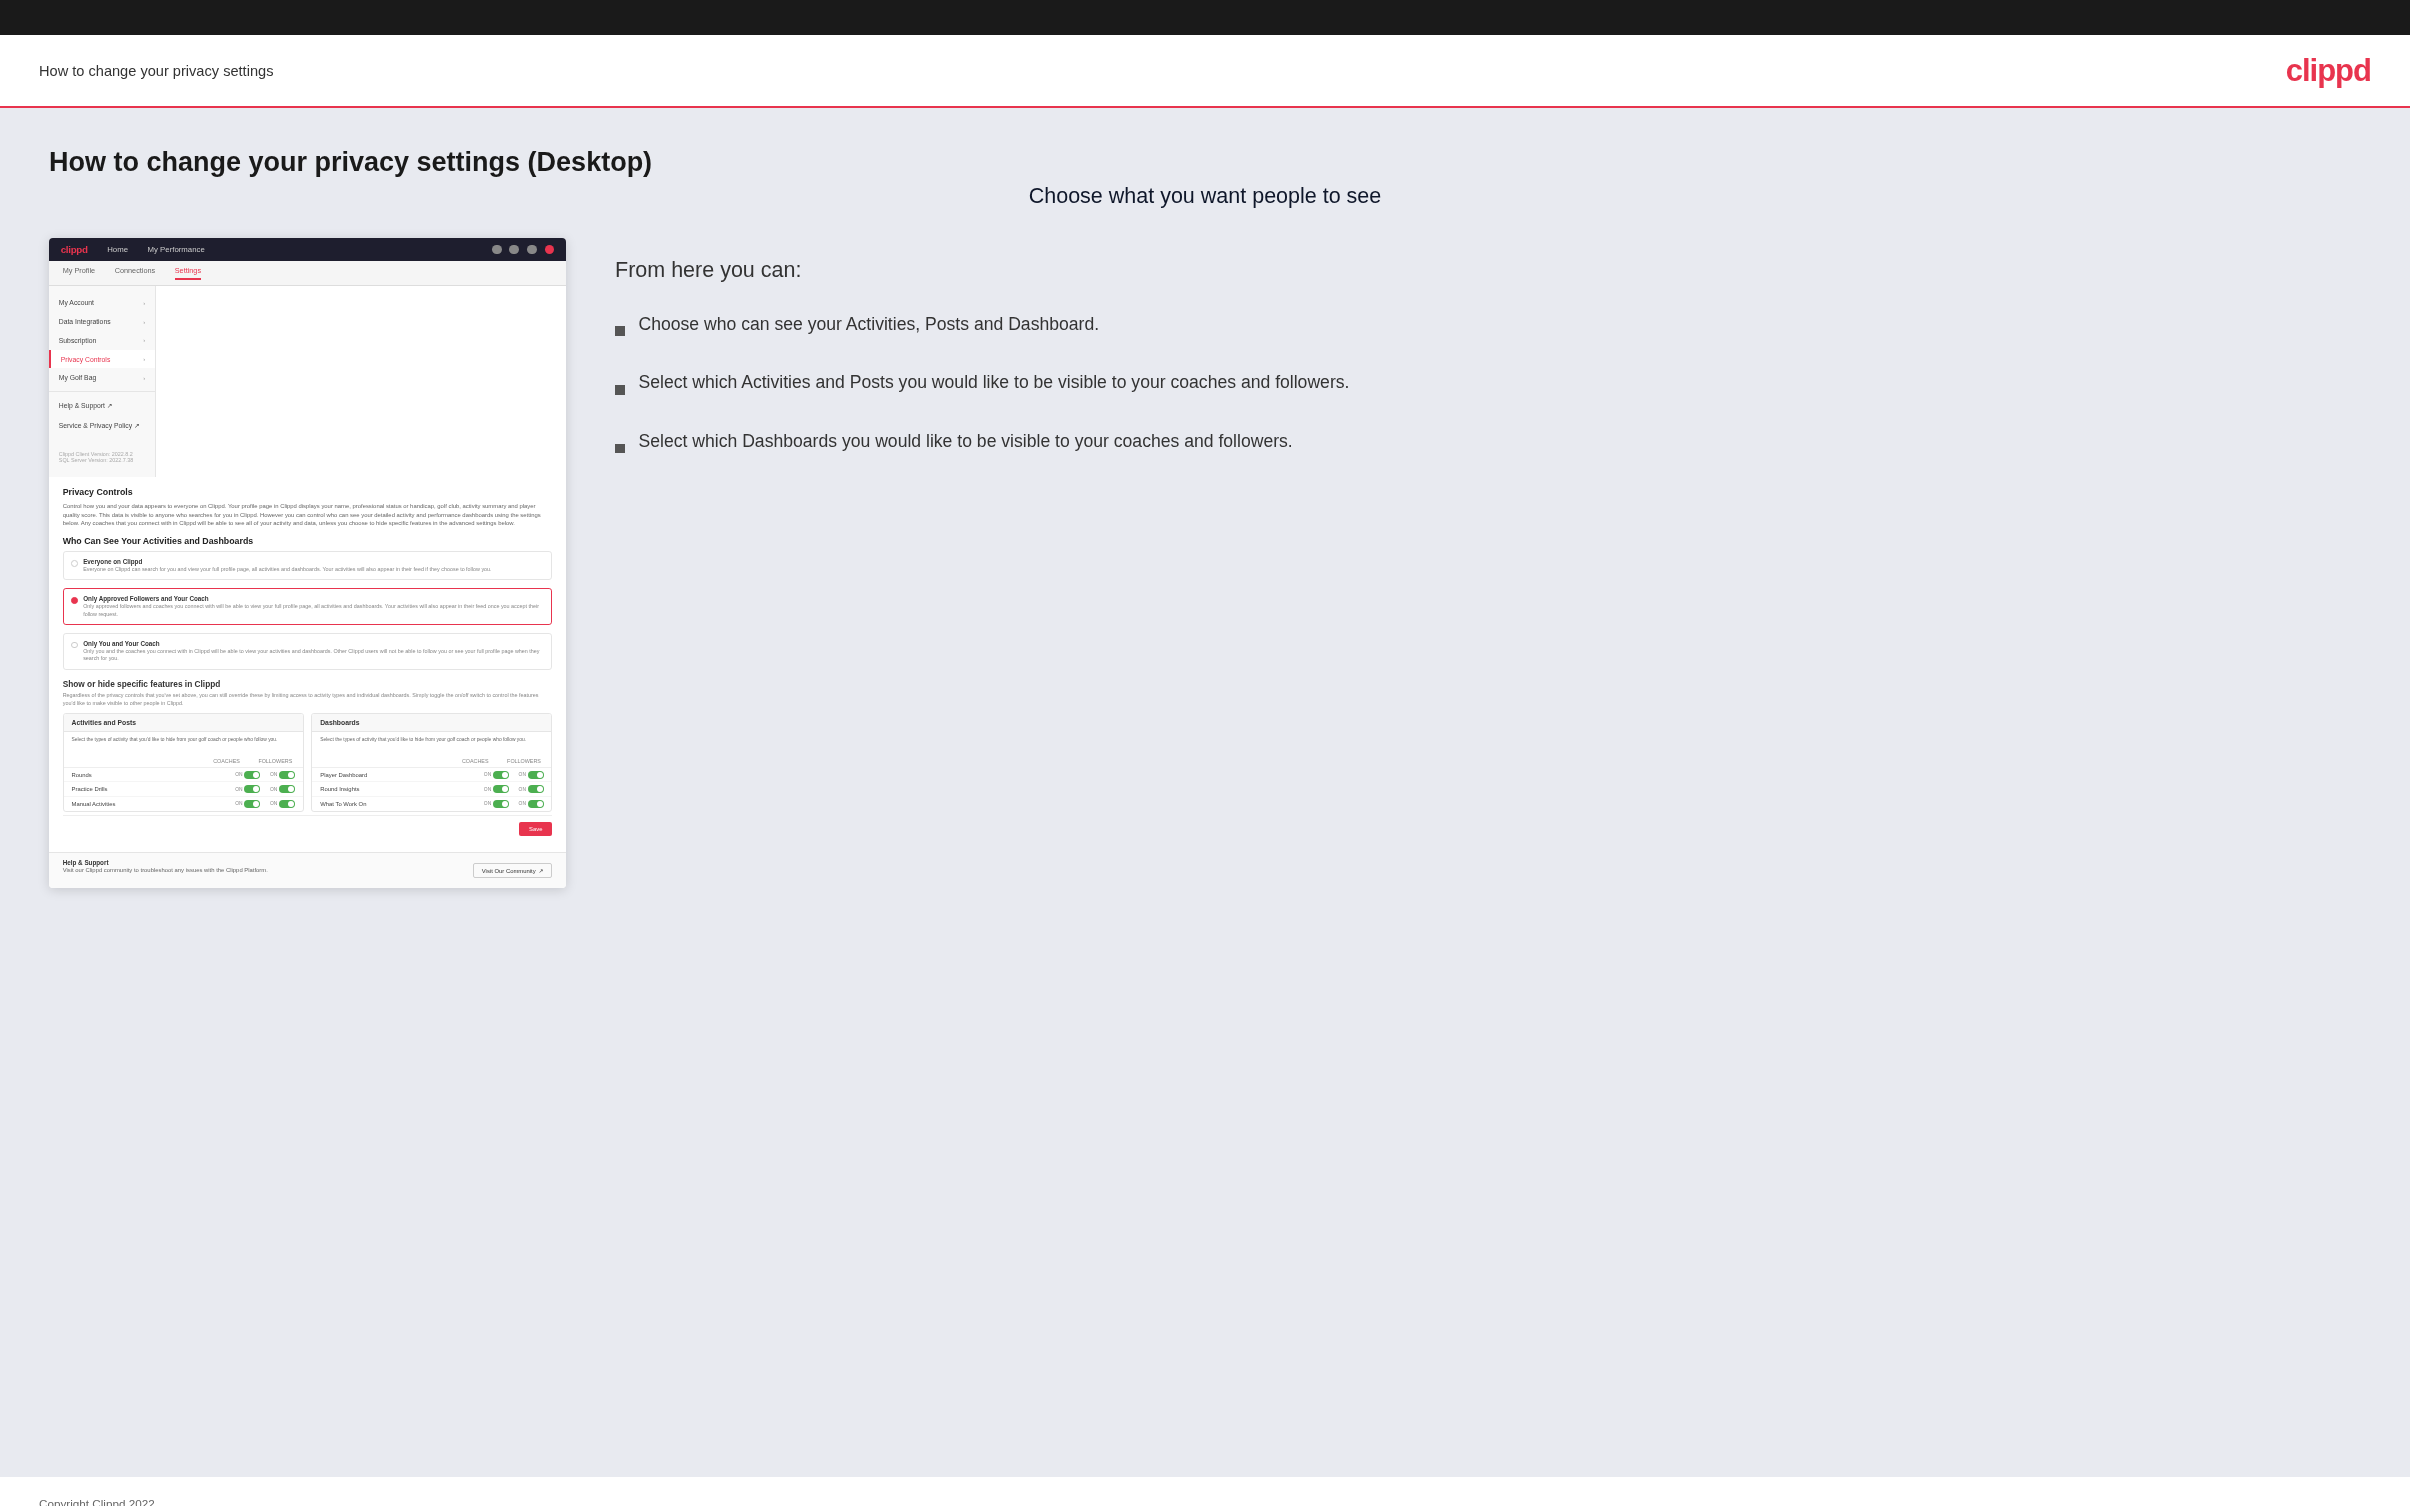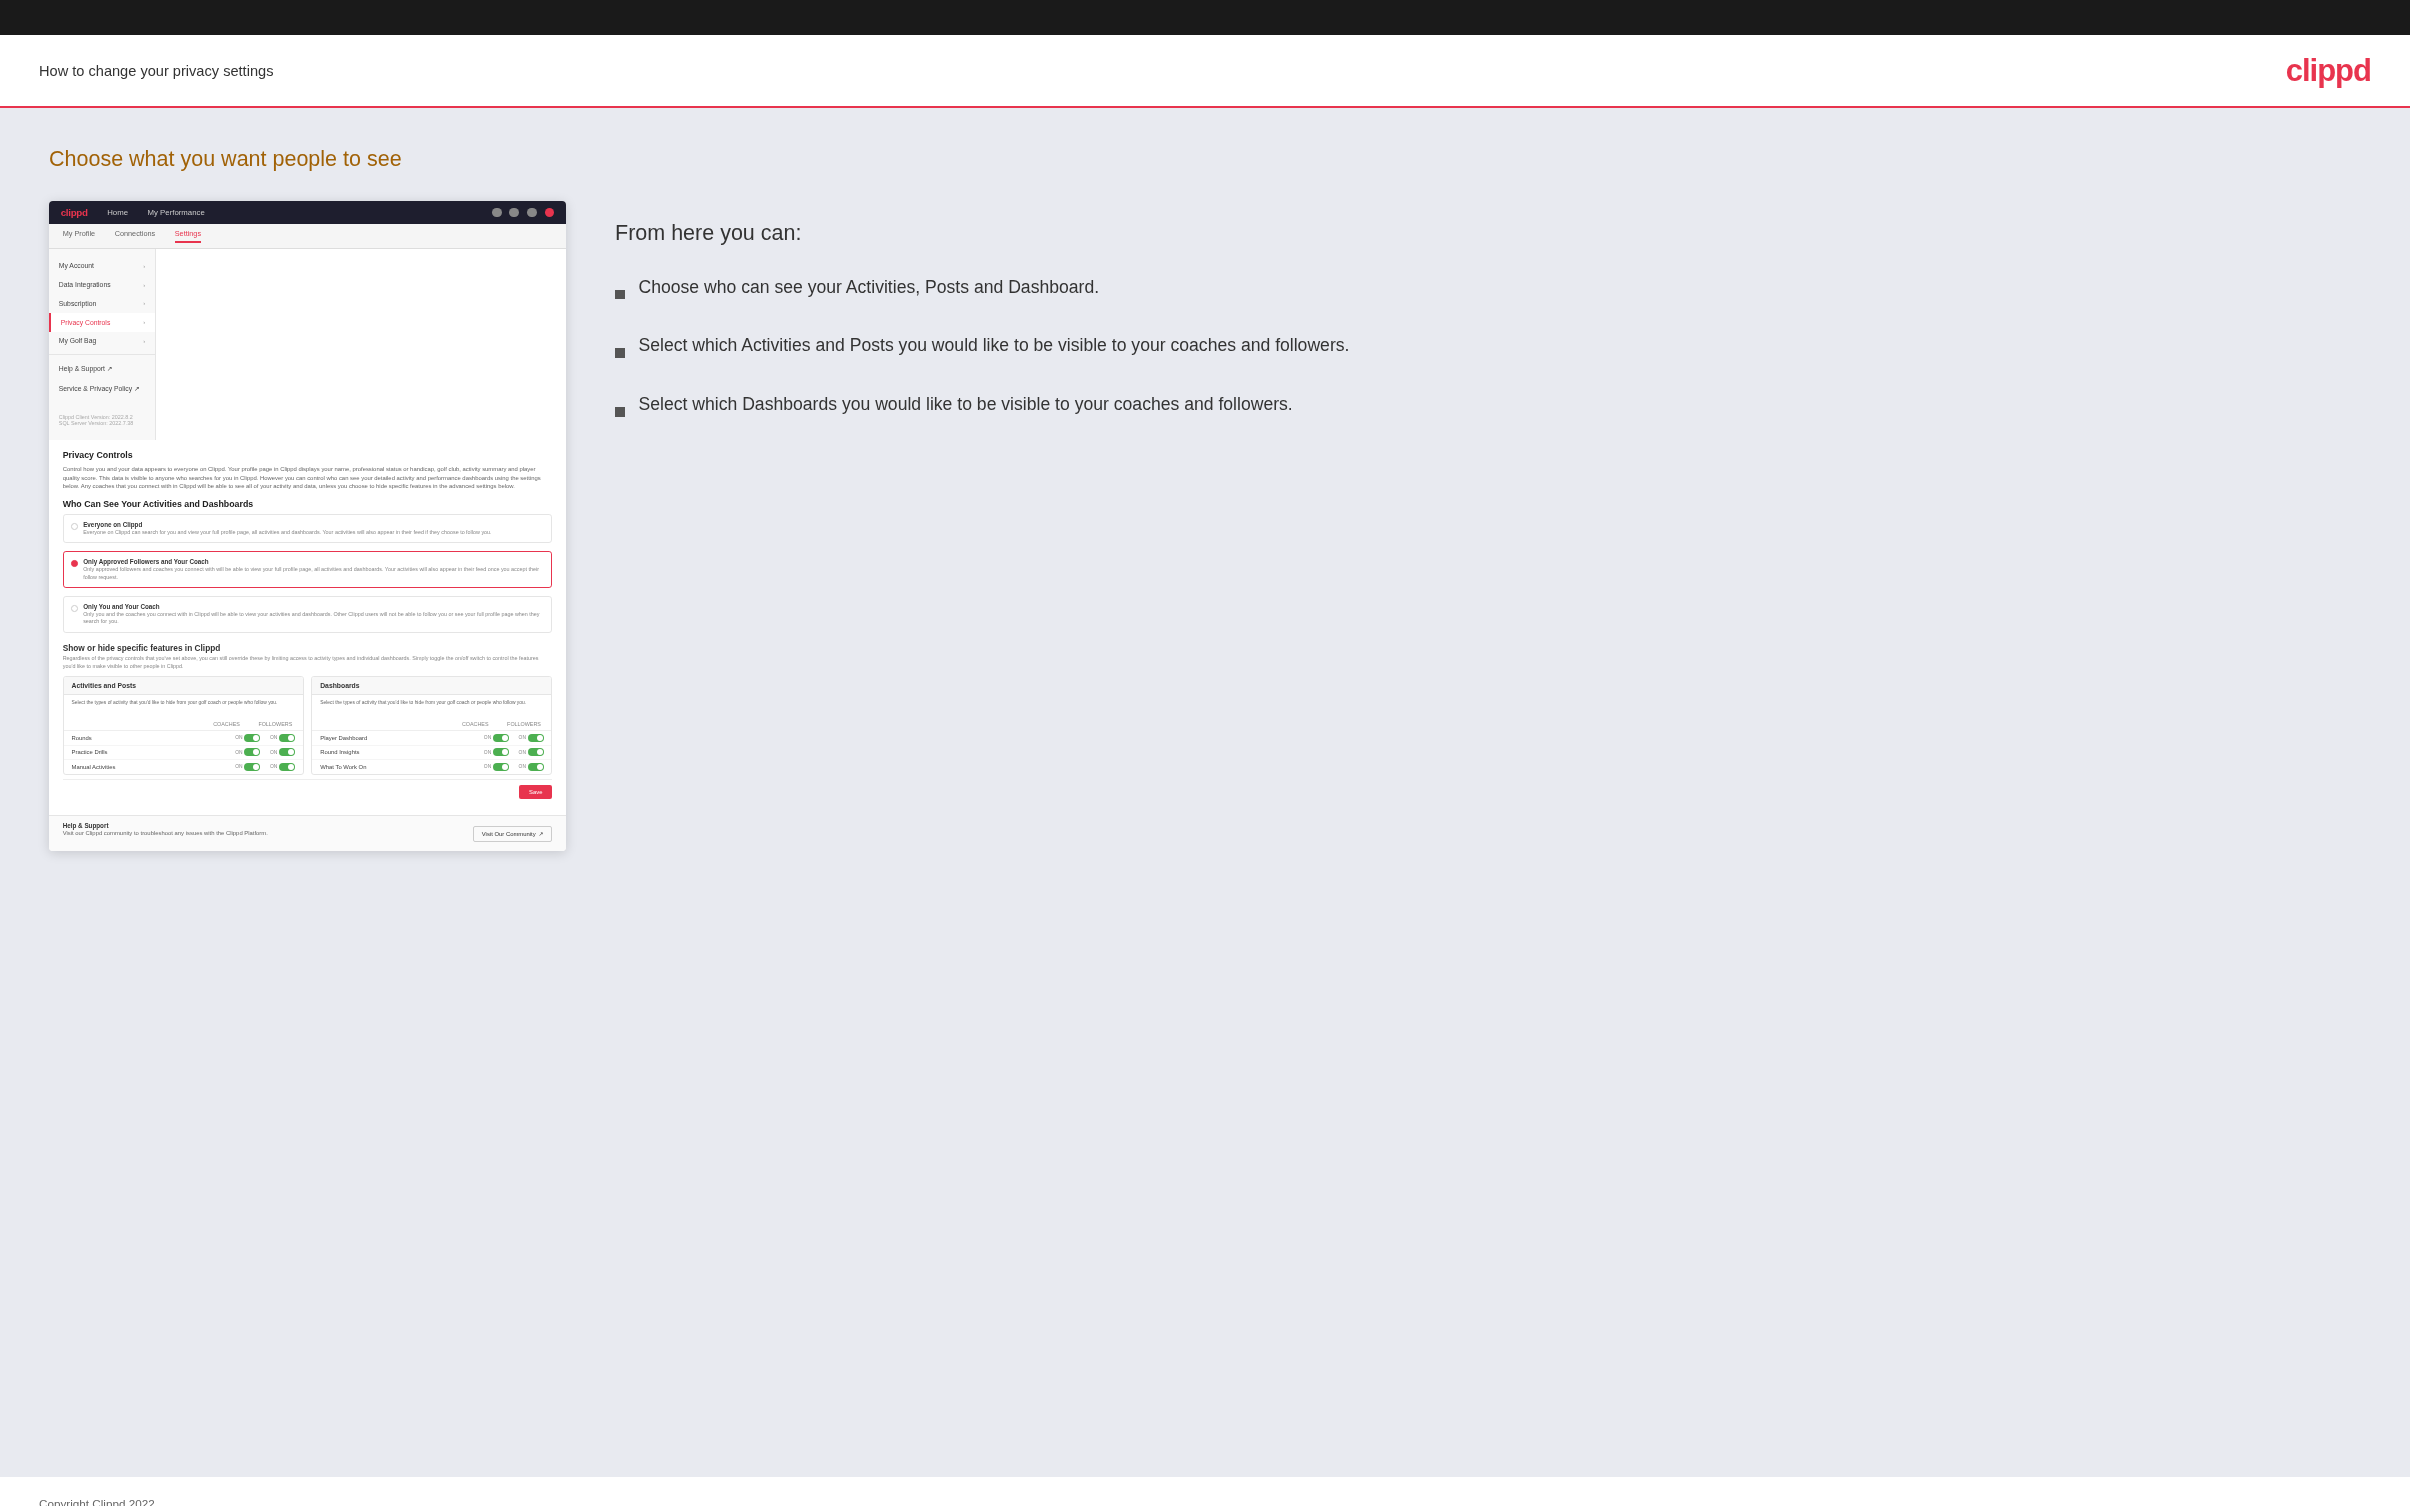--- a/index.html
+++ b/index.html
@@ -47,22 +47,23 @@
 
     .page-heading {
       font-size: 27px;
       font-weight: 700;
       color: #1a1a1a;
       margin-bottom: 5.9px;
     }
     .page-subheading {
       font-size: 21.5px;
       font-weight: 400;
-      color: #a16207;
+      color: #0f172a;
       margin-bottom: 29px;
+      text-align: center;
     }
 
     .content-row {
       display: flex;
       gap: 49px;
       align-items: flex-start;
     }
 
     
     .screenshot-mock {
@@ -403,20 +404,21 @@
 <body>
 
 <div class="top-bar"></div>
 
 <div class="header">
   <span class="header-title">How to change your privacy settings</span>
   <span class="logo">clippd</span>
 </div>
 
 <div class="main-content">
+  <h1 class="page-heading">How to change your privacy settings (Desktop)</h1>
   <p class="page-subheading">Choose what you want people to see</p>
 
   <div class="content-row">
 
     <div class="screenshot-mock">
 
       <div class="mock-nav">
         <span class="mock-logo">clippd</span>
         <span class="mock-nav-item">Home</span>
         <span class="mock-nav-item">My Performance</span>

